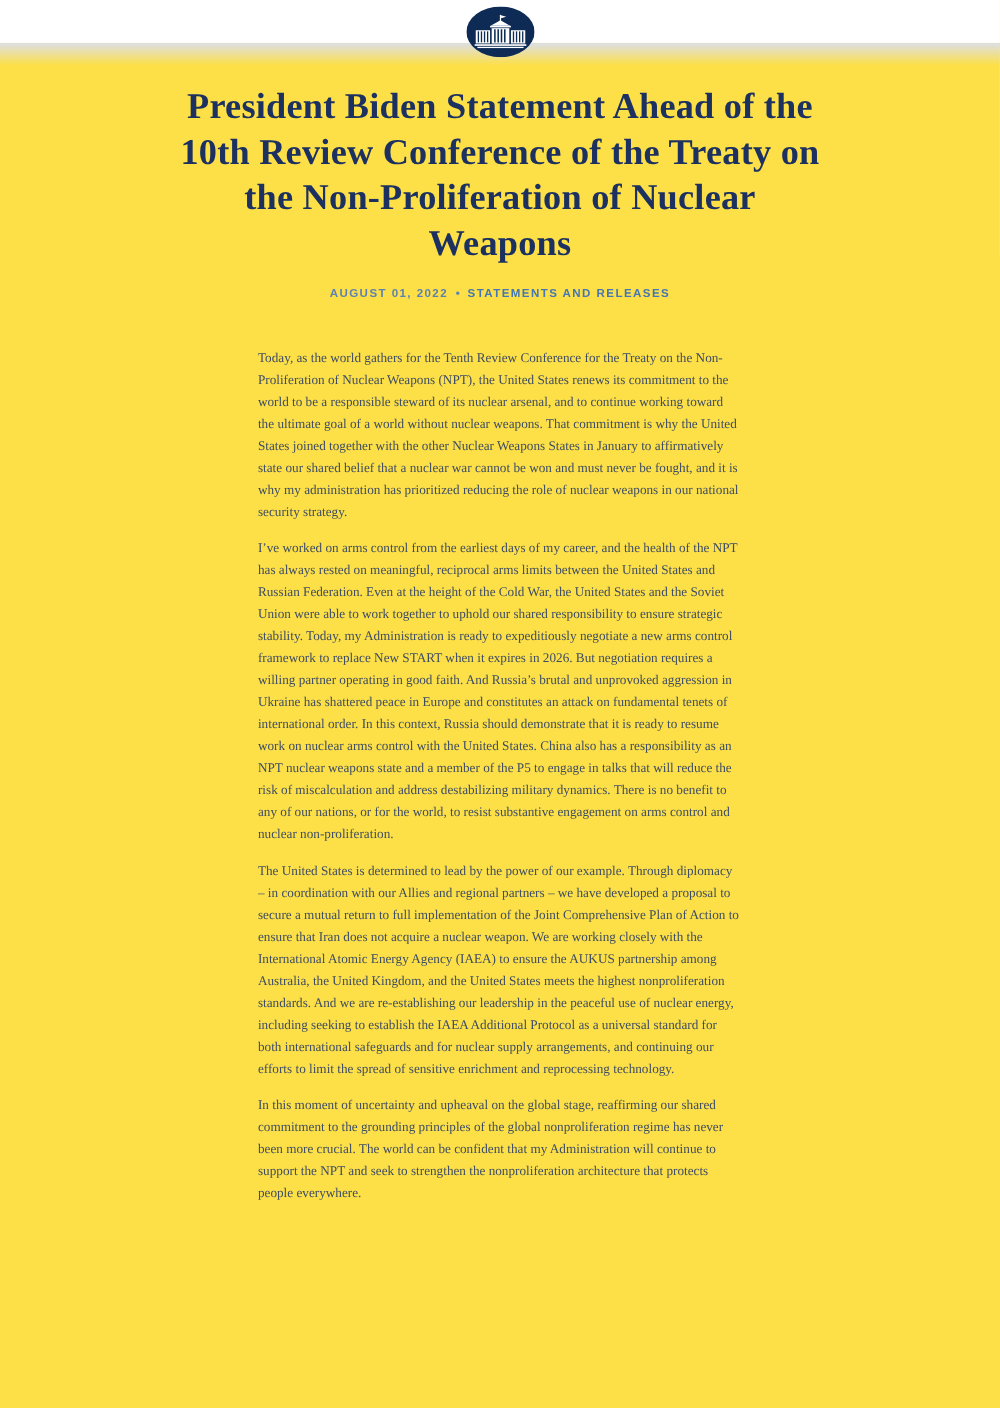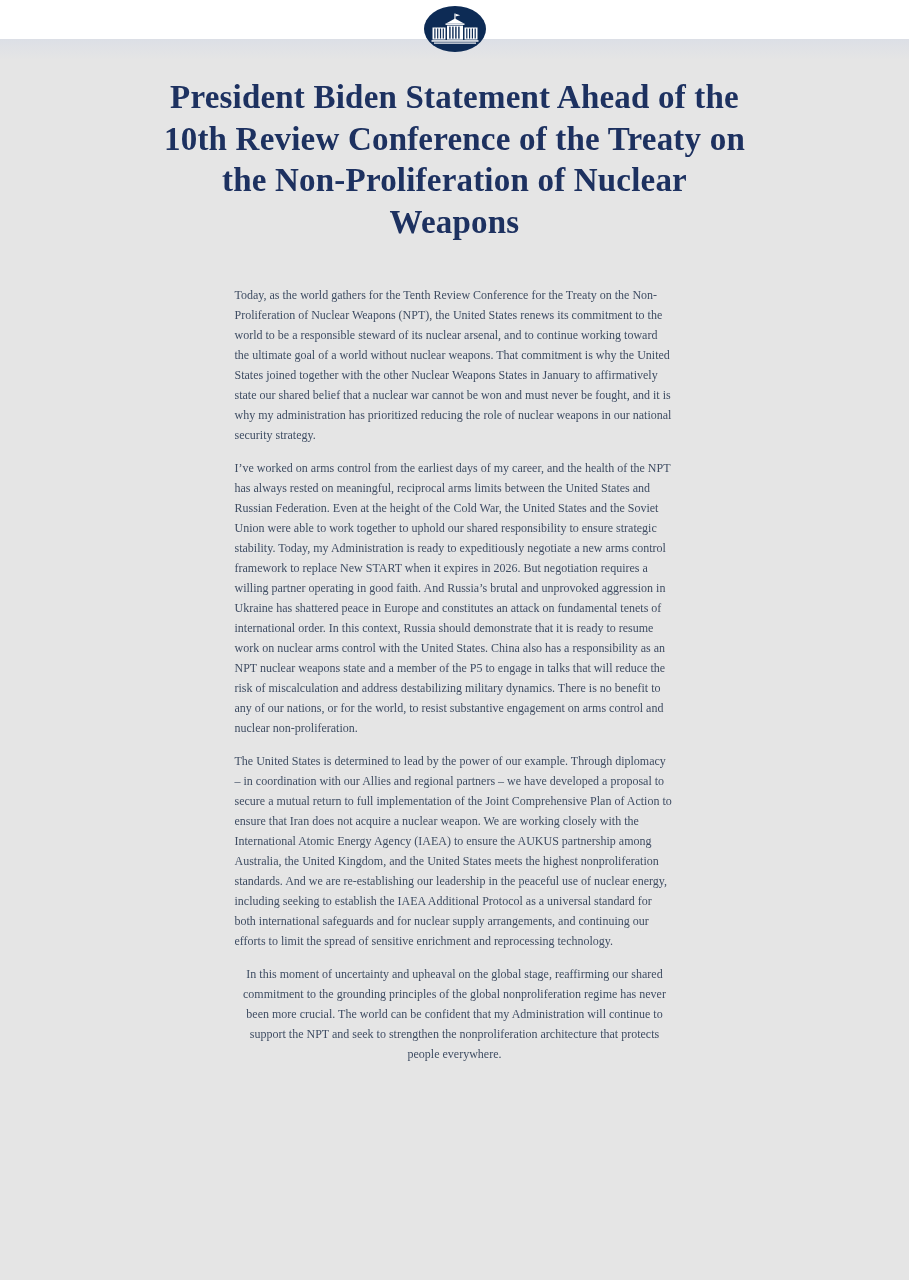--- a/index.html
+++ b/index.html
@@ -4,21 +4,21 @@
 <style>
   * { margin: 0; padding: 0; box-sizing: border-box; }
   html, body { background: #ffffff; }
   body {
     width: 909px;
     min-height: 1280px;
     margin: 0 auto;
     font-family: "Liberation Serif", serif;
     -webkit-font-smoothing: antialiased;
   }
-  .page { width: 909px; min-height: 1280px; background: #e5e5e5; position: relative; }
+  .page { width: 909px; min-height: 1280px; background: #fde047; position: relative; }
 
   
   .site-header {
     position: relative;
     height: 39px;
     background: #ffffff;
     z-index: 2;
   }
   .header-shadow {
     height: 24px;
@@ -68,21 +68,21 @@
   .body-col {
     width: 440px;
     margin: 42px auto 0 auto;
     font-family: "Liberation Serif", serif;
     font-size: 12px;
     line-height: 20px;
     color: #3f4d63;
     text-align: left;
   }
   .body-col p { margin: 0 0 13px 0; }
-  .body-col p:last-child { margin-bottom: 0; text-align: center; }
+  .body-col p:last-child { margin-bottom: 0; }
 </style>
 </head>
 <body>
 
 <div class="page">
 
   <header class="site-header">
     <a class="logo" href="#" aria-label="The White House">
       <svg viewBox="0 0 62 46" xmlns="http://www.w3.org/2000/svg">
         <ellipse cx="31" cy="23" rx="31" ry="23" fill="#0d2b55"></ellipse>
@@ -114,20 +114,23 @@
         <rect x="7.5" y="34.2" width="47" height="1.5" fill="#ffffff"></rect>
         <rect x="10" y="36.5" width="42" height="1.2" fill="#ffffff"></rect>
       </svg>
     </a>
   </header>
   <div class="header-shadow"></div>
 
   <main>
     <h1 class="title">President Biden Statement Ahead of the 10th Review Conference of the Treaty on the Non-Proliferation of Nuclear Weapons</h1>
 
+    <div class="meta">
+      <span class="date">AUGUST 01, 2022</span><span class="dot">•</span><a class="category" href="#">STATEMENTS AND RELEASES</a>
+    </div>
 
     <div class="body-col">
       <p>Today, as the world gathers for the Tenth Review Conference for the Treaty on the Non-Proliferation of Nuclear Weapons (NPT), the United States renews its commitment to the world to be a responsible steward of its nuclear arsenal, and to continue working toward the ultimate goal of a world without nuclear weapons. That commitment is why the United States joined together with the other Nuclear Weapons States in January to affirmatively state our shared belief that a nuclear war cannot be won and must never be fought, and it is why my administration has prioritized reducing the role of nuclear weapons in our national security strategy.</p>
       <p>I’ve worked on arms control from the earliest days of my career, and the health of the NPT has always rested on meaningful, reciprocal arms limits between the United States and Russian Federation. Even at the height of the Cold War, the United States and the Soviet Union were able to work together to uphold our shared responsibility to ensure strategic stability. Today, my Administration is ready to expeditiously negotiate a new arms control framework to replace New START when it expires in 2026. But negotiation requires a willing partner operating in good faith. And Russia’s brutal and unprovoked aggression in Ukraine has shattered peace in Europe and constitutes an attack on fundamental tenets of international order. In this context, Russia should demonstrate that it is ready to resume work on nuclear arms control with the United States. China also has a responsibility as an NPT nuclear weapons state and a member of the P5 to engage in talks that will reduce the risk of miscalculation and address destabilizing military dynamics. There is no benefit to any of our nations, or for the world, to resist substantive engagement on arms control and nuclear non-proliferation.</p>
       <p>The United States is determined to lead by the power of our example. Through diplomacy – in coordination with our Allies and regional partners – we have developed a proposal to secure a mutual return to full implementation of the Joint Comprehensive Plan of Action to ensure that Iran does not acquire a nuclear weapon. We are working closely with the International Atomic Energy Agency (IAEA) to ensure the AUKUS partnership among Australia, the United Kingdom, and the United States meets the highest nonproliferation standards. And we are re-establishing our leadership in the peaceful use of nuclear energy, including seeking to establish the IAEA Additional Protocol as a universal standard for both international safeguards and for nuclear supply arrangements, and continuing our efforts to limit the spread of sensitive enrichment and reprocessing technology.</p>
       <p>In this moment of uncertainty and upheaval on the global stage, reaffirming our shared commitment to the grounding principles of the global nonproliferation regime has never been more crucial. The world can be confident that my Administration will continue to support the NPT and seek to strengthen the nonproliferation architecture that protects people everywhere.</p>
     </div>
 
   </main>
 

